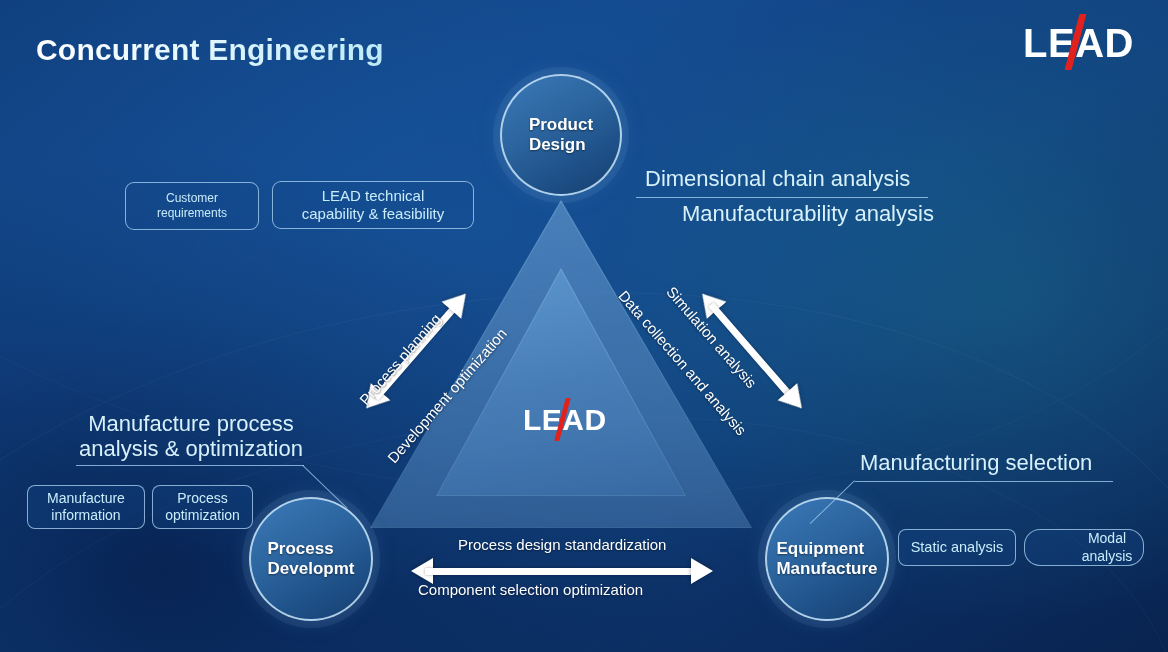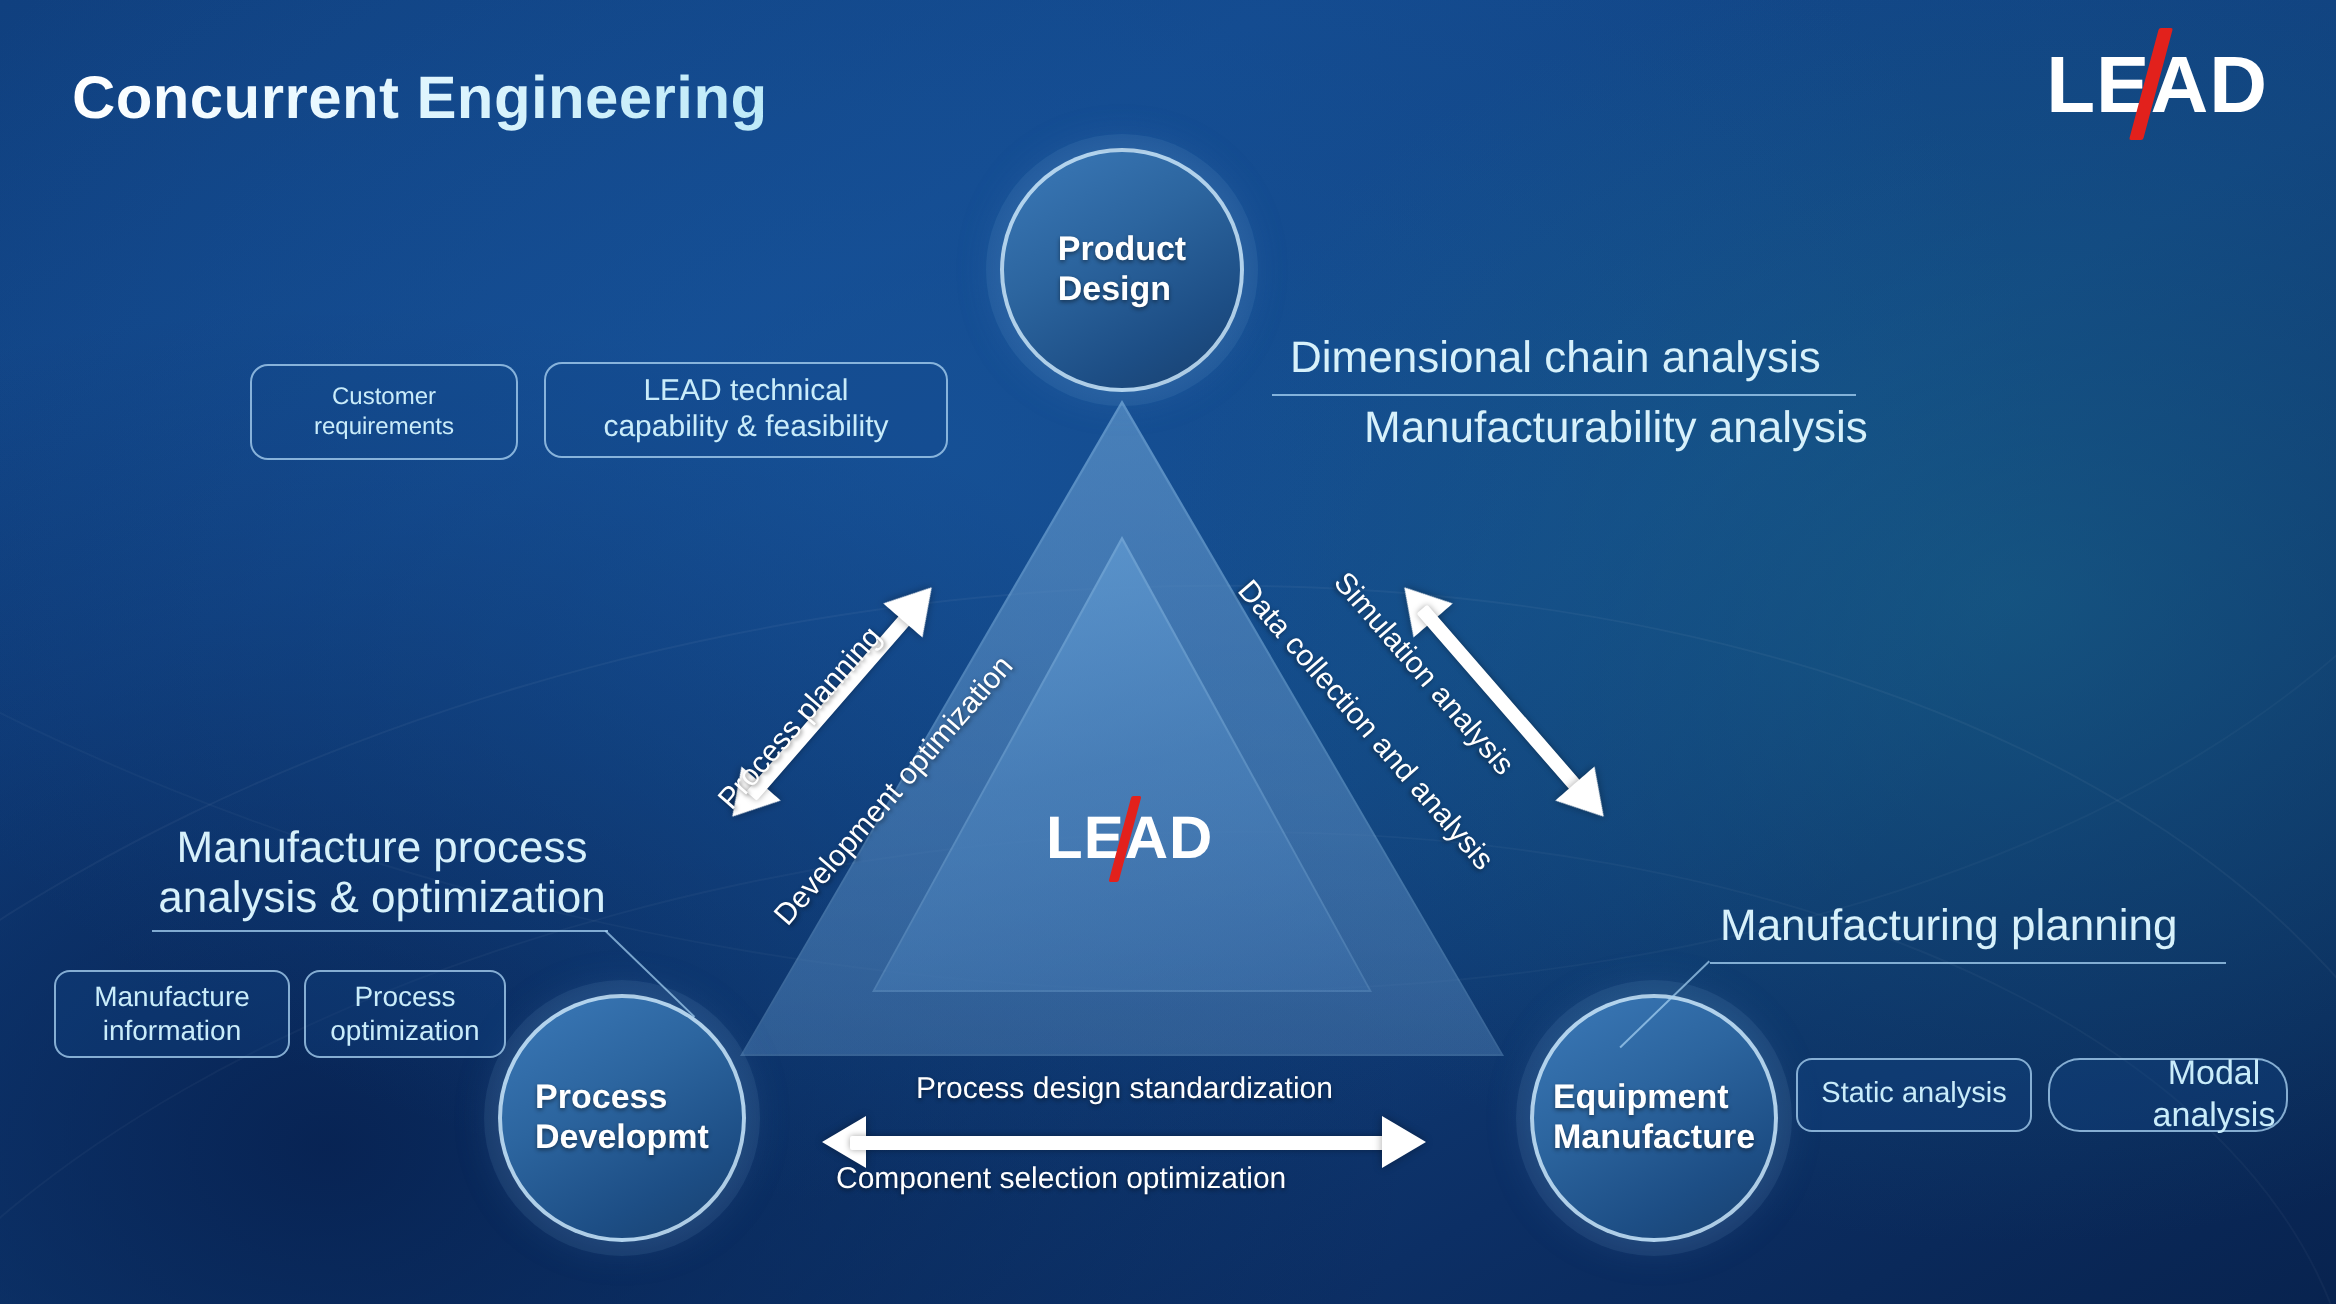--- a/index.html
+++ b/index.html
@@ -89,21 +89,21 @@
     background:rgba(20,72,140,.30);
     color:#c9ecfa;text-align:center;
     display:flex;align-items:center;justify-content:center;
     line-height:1.22;
   }
   #pill-customer{left:125px;top:182px;width:134px;height:48px;font-size:12px;}
   #pill-leadtech{left:272px;top:181px;width:202px;height:48px;font-size:15px;}
   #pill-manuinfo{left:27px;top:485px;width:118px;height:44px;font-size:14px;border-radius:8px;}
   #pill-procopt{left:152px;top:485px;width:101px;height:44px;font-size:14px;border-radius:8px;}
   #pill-static{left:898px;top:529px;width:118px;height:37px;font-size:14.5px;border-radius:8px;}
-  #pill-modal{left:1024px;top:529px;width:120px;height:37px;font-size:17px;border-radius:16px;padding-left:46px;}
+  #pill-modal{left:1024px;top:529px;width:120px;height:37px;font-size:14px;border-radius:16px;padding-left:46px;}
 
   
   .callout{position:absolute;color:#d7f1fb;font-size:22px;white-space:nowrap;}
   .callout.two{line-height:1.15;text-align:center;white-space:normal;}
   #callout-dim{left:645px;top:166px;}
   #callout-manu{left:671px;top:201px;margin-left:11px;}
   .rule{position:absolute;height:1px;background:rgba(168,212,245,.75);}
   #rule-top{left:636px;top:197px;width:292px;}
   #rule-left{left:76px;top:465px;width:228px;}
   #rule-right{left:855px;top:481px;width:258px;}
@@ -231,21 +231,21 @@
   <div class="rule" id="rule-top"></div>
   <div id="callout-manu" class="callout">Manufacturability analysis</div>
 
   <div id="callout-mpa" class="callout two">
     <span>Manufacture process</span><br>
     <span>analysis &amp; optimization</span>
   </div>
   <div class="rule" id="rule-left"></div>
   <div class="leader" id="leader-left"></div>
 
-  <div id="callout-mp" class="callout">Manufacturing planning</div>
+  <div id="callout-mp" class="callout">Manufacturing selection</div>
   <div class="rule" id="rule-right"></div>
   <div class="leader" id="leader-right"></div>
 
   <div id="arrow-left" class="arrow">
     <span class="head l"></span>
     <span class="shaft"></span>
     <span class="head r"></span>
   </div>
   <div id="lbl-process-planning" class="alabel">Process planning</div>
   <div id="lbl-dev-opt" class="alabel">Development optimization</div>

